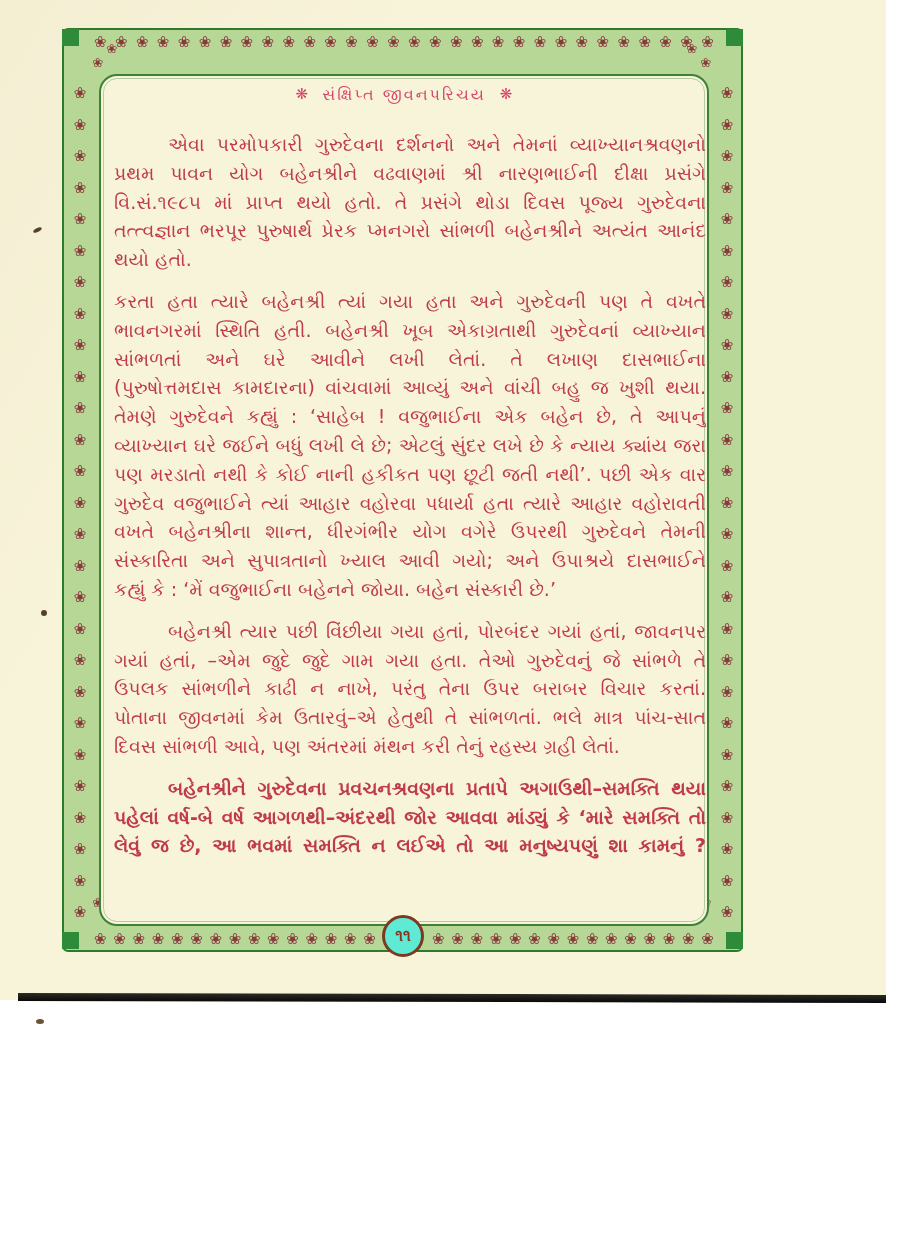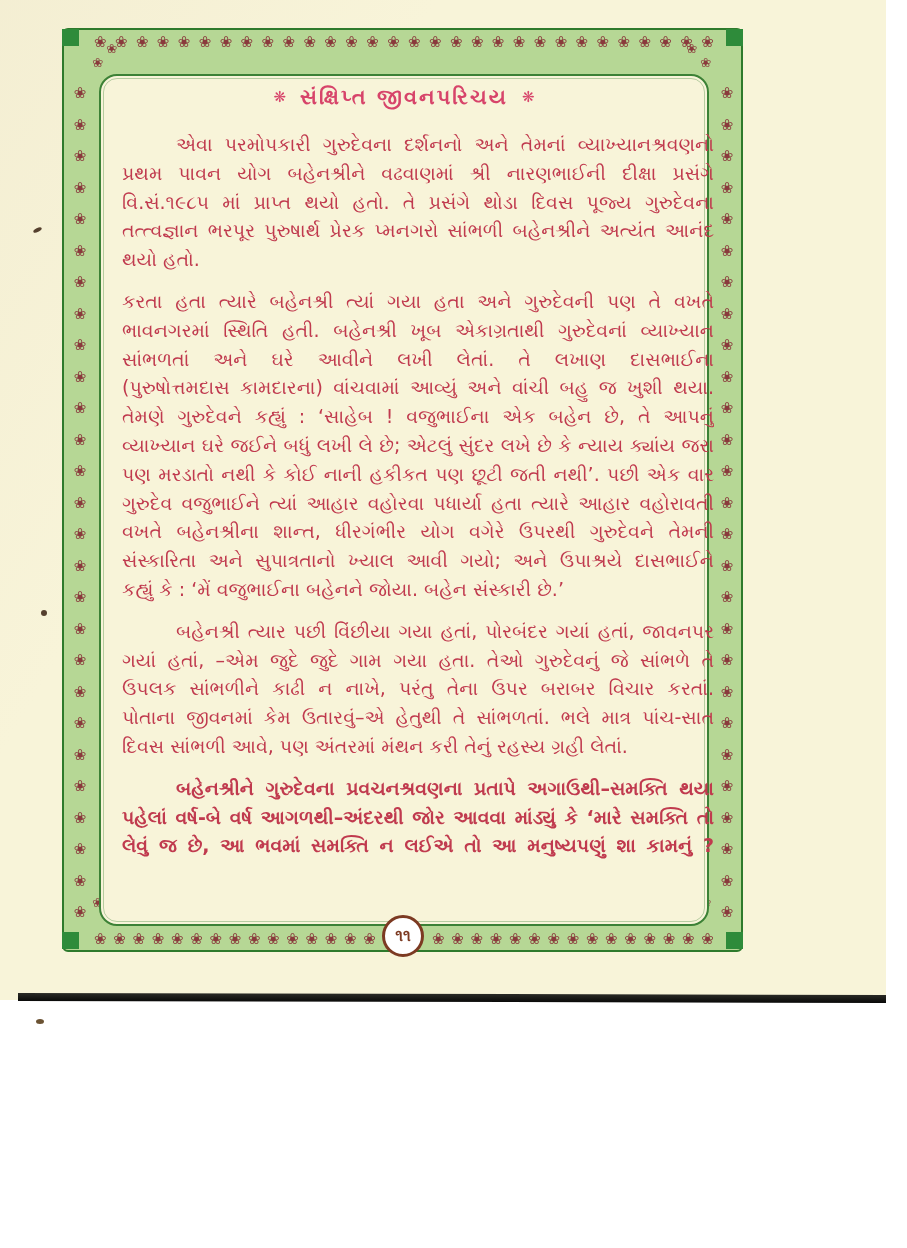--- a/index.html
+++ b/index.html
@@ -80,42 +80,42 @@
   .nook.bl1{left:92px;top:896px;} .nook.bl2{left:106px;top:910px;}
   .nook.br1{left:700px;top:896px;}.nook.br2{left:686px;top:910px;}
 
   
   .title-row{
     position:absolute;left:0;right:0;top:9px;
     display:flex;justify-content:center;align-items:center;gap:14px;
   }
   .title-orn{color:#d7446a;font-size:15px;line-height:1;}
   .title-text{
-    color:#d7446a;font-weight:bold;font-size:21px;letter-spacing:2px;text-align:right;
+    color:#d7446a;font-weight:normal;font-size:16px;letter-spacing:2px;text-align:right;
   }
 
   
   .body-text{
-    position:absolute;left:21px;top:54px;width:592px;
+    position:absolute;left:13px;top:54px;width:592px;
     color:#c03a4e;font-size:19px;overflow:hidden;
   }
   .para{margin:0 0 13px 0;}
   .para:last-child{margin-bottom:0;font-weight:bold;}
   .line{
     text-align:justify;text-align-last:justify;
     height:28.8px;line-height:28.8px;overflow:hidden;white-space:nowrap;
   }
   .line.first{padding-left:54px;}
   .line.last{text-align-last:left;}
   .line.last.jl{text-align-last:justify;}
 
   
   .page-number{
     position:absolute;left:382px;top:915px;width:42px;height:42px;
-    border:3px solid #7c3a22;border-radius:50%;background:#ffffff;
+    border:3px solid #7c3a22;border-radius:50%;background:#5eead4;
     display:flex;align-items:center;justify-content:center;
     box-sizing:border-box;z-index:3;
   }
   .page-number span{
     color:#7c3a22;font-weight:bold;font-size:16px;line-height:1;
   }
 </style>
 </head>
 <body>
 

